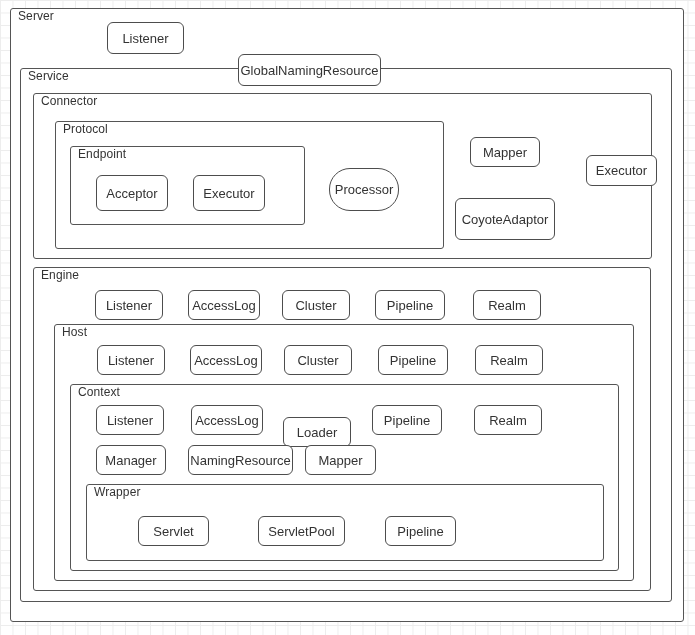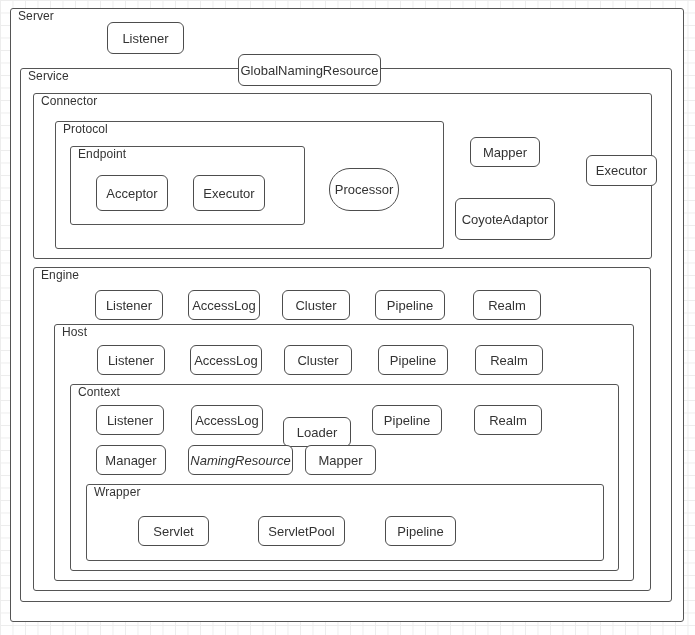--- a/index.html
+++ b/index.html
@@ -118,18 +118,18 @@
     <div class="node" style="left: 190px; top: 345px; width: 72px; height: 30px;">AccessLog</div>
     <div class="node" style="left: 284px; top: 345px; width: 68px; height: 30px;">Cluster</div>
     <div class="node" style="left: 378px; top: 345px; width: 70px; height: 30px;">Pipeline</div>
     <div class="node" style="left: 475px; top: 345px; width: 68px; height: 30px;">Realm</div>
     <div class="node" style="left: 96px; top: 405px; width: 68px; height: 30px;">Listener</div>
     <div class="node" style="left: 191px; top: 405px; width: 72px; height: 30px;">AccessLog</div>
     <div class="node" style="left: 283px; top: 405px; width: 68px; height: 30px; margin-top: 12px;">Loader</div>
     <div class="node" style="left: 372px; top: 405px; width: 70px; height: 30px;">Pipeline</div>
     <div class="node" style="left: 474px; top: 405px; width: 68px; height: 30px;">Realm</div>
     <div class="node" style="left: 96px; top: 445px; width: 70px; height: 30px;">Manager</div>
-    <div class="node" style="left: 188px; top: 445px; width: 105px; height: 30px; font-style: italic;">NamingResource</div>
+    <div class="node" style="left: 188px; top: 445px; width: 105px; height: 30px;">NamingResource</div>
     <div class="node" style="left: 305px; top: 445px; width: 71px; height: 30px;">Mapper</div>
     <div class="node" style="left: 138px; top: 516px; width: 71px; height: 30px;">Servlet</div>
     <div class="node" style="left: 258px; top: 516px; width: 87px; height: 30px;">ServletPool</div>
     <div class="node" style="left: 385px; top: 516px; width: 71px; height: 30px;">Pipeline</div>
   </div>
 
 </body></html>

